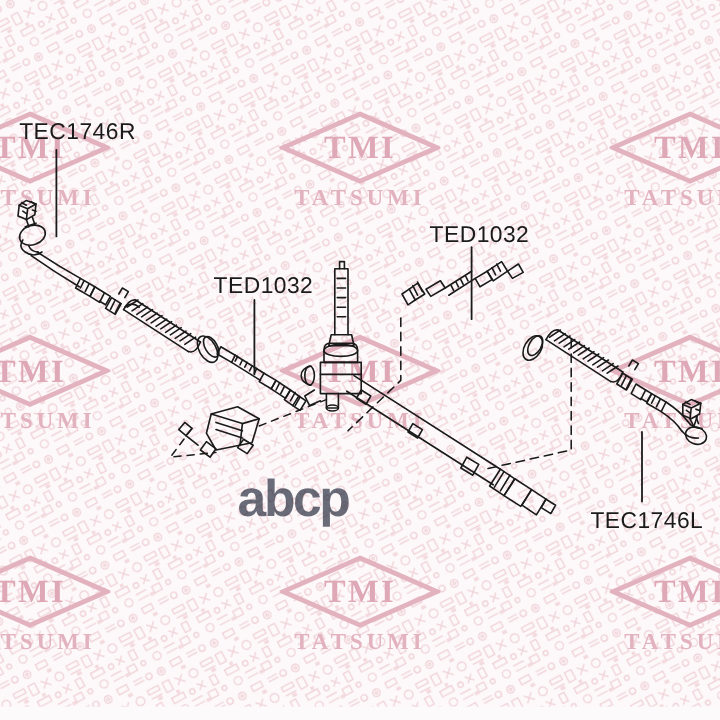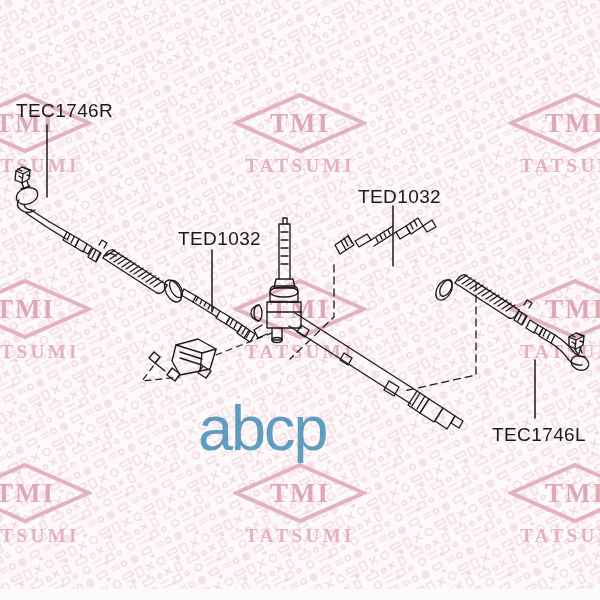--- a/index.html
+++ b/index.html
@@ -44,23 +44,23 @@
   .wm .tatsumi{
     font-size:19px;font-weight:bold;letter-spacing:3.4px;
     color:#e3b2bf;margin-top:1px;
     font-family:"Liberation Serif", serif;
   }
 
   
   .abcp{
     position:absolute;
     left:198px;top:392px;
-    font-size:63px;
-    font-weight:normal;
-    color:#0369a1;
+    font-size:43px;
+    font-weight:bold;
+    color:#0f172a;
     opacity:.62;
     letter-spacing:-2px;
     font-family:"Liberation Sans", sans-serif;
     user-select:none;pointer-events:none;
   }
 
   
   .label{
     position:absolute;
     font-size:19px;

